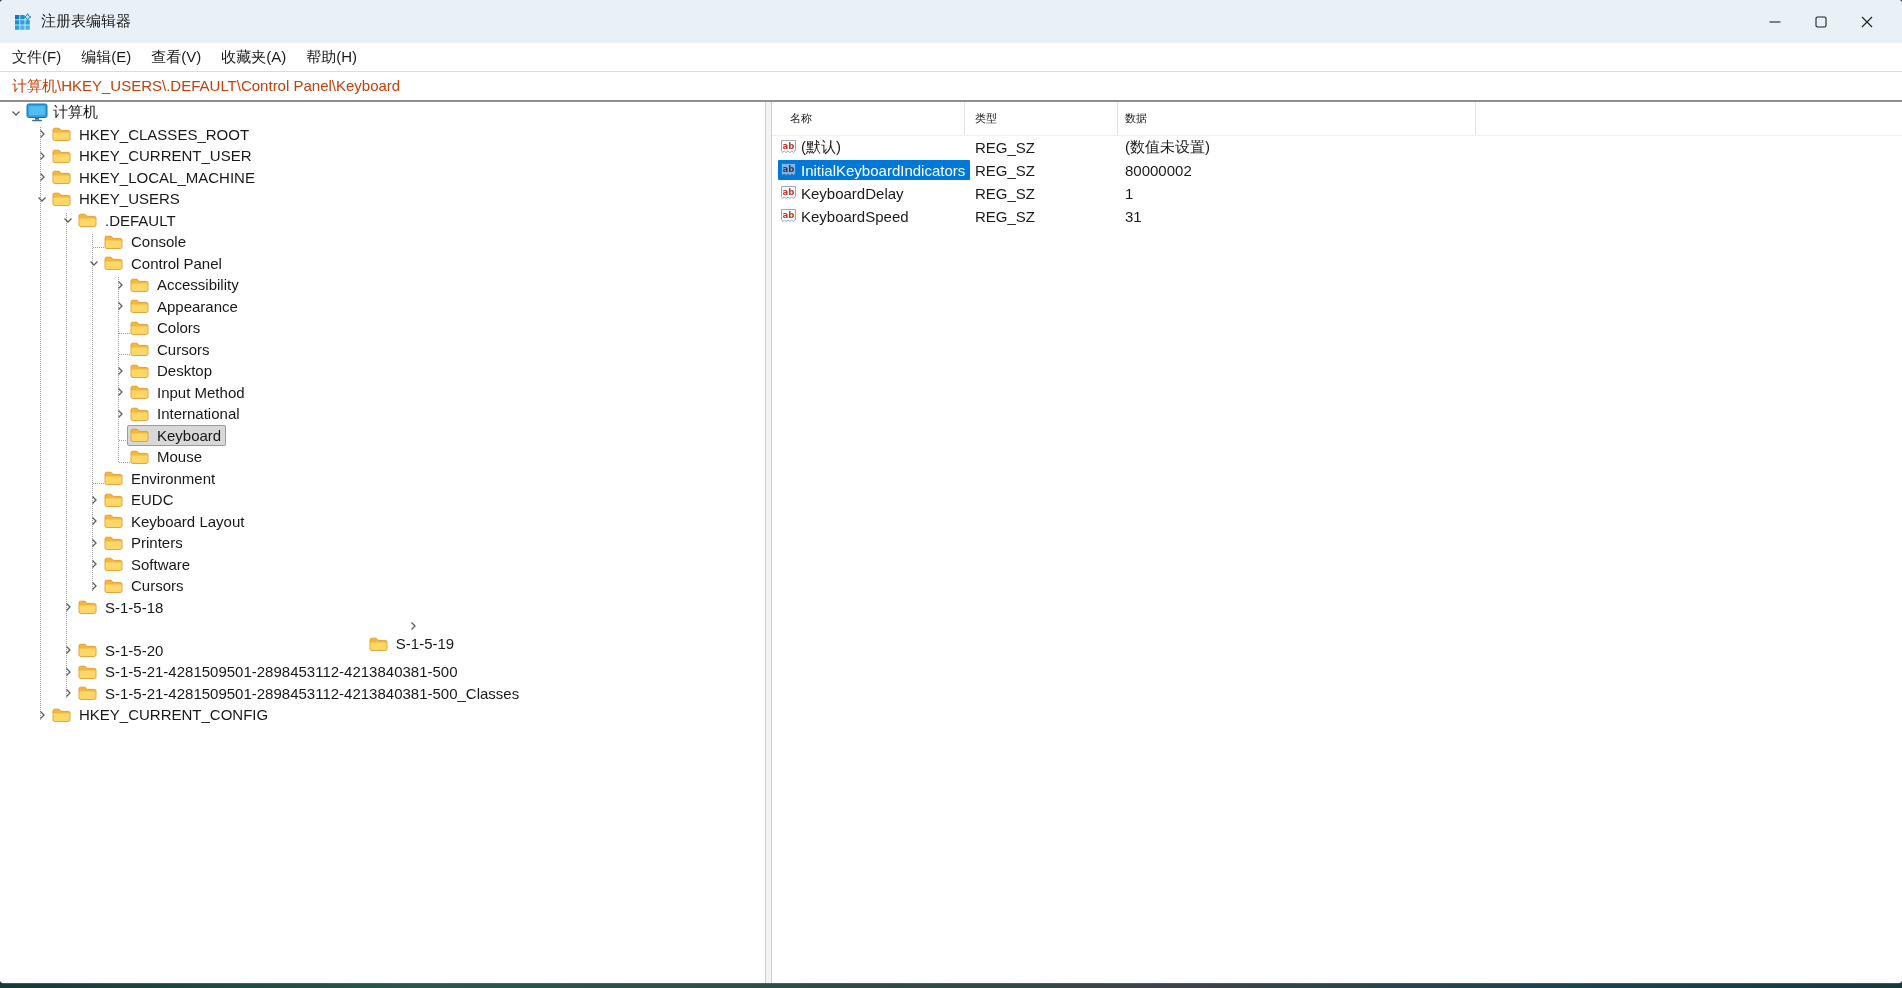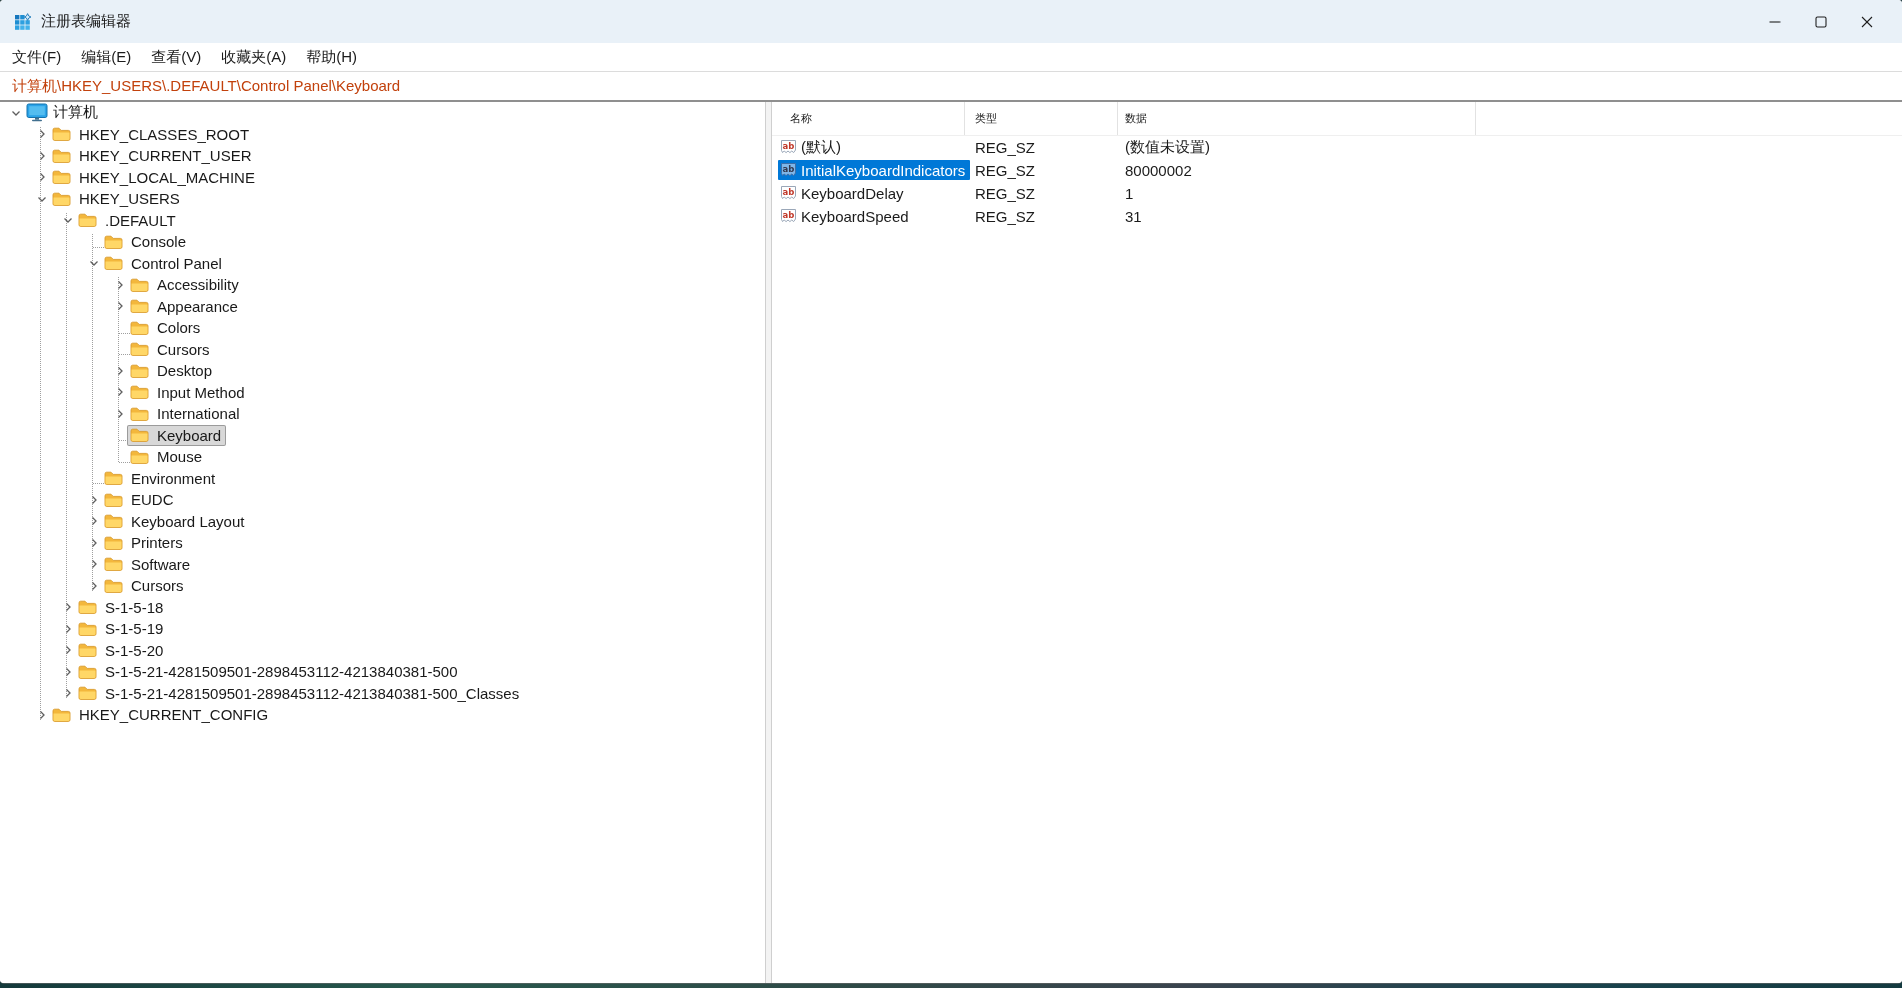--- a/index.html
+++ b/index.html
@@ -467,21 +467,21 @@
           <span class="chip">
             <span class="ticon">
               <svg width="19" height="16" viewBox="0 0 19 16">
                 <path d="M1 4 Q1 2.2 2.6 2.2 H7 L9.2 4.4 H16.4 Q18 4.4 18 6 V12.8 Q18 14.4 16.4 14.4 H2.6 Q1 14.4 1 12.8 Z" fill="#f3b73c" stroke="#d99b2c" stroke-width="0.9"></path>
                 <path d="M1.5 6.6 H17.5 V12.8 Q17.5 13.9 16.4 13.9 H2.6 Q1.5 13.9 1.5 12.8 Z" fill="#ffd767"></path>
               </svg>
             </span>
             <span>S-1-5-18</span>
           </span>
         </div>
-        <div class="tree-row" style="padding-left: 60px;">
+        <div class="tree-row" style="padding-left: 60px; flex-direction: column;">
           <span class="chev">
             <svg width="12" height="12" viewBox="0 0 12 12">
               <path d="M4.5 2.5 L8 6 L4.5 9.5" fill="none" stroke="#5f5f5f" stroke-width="1.3"></path>
             </svg>
           </span>
           <span class="chip">
             <span class="ticon">
               <svg width="19" height="16" viewBox="0 0 19 16">
                 <path d="M1 4 Q1 2.2 2.6 2.2 H7 L9.2 4.4 H16.4 Q18 4.4 18 6 V12.8 Q18 14.4 16.4 14.4 H2.6 Q1 14.4 1 12.8 Z" fill="#f3b73c" stroke="#d99b2c" stroke-width="0.9"></path>
                 <path d="M1.5 6.6 H17.5 V12.8 Q17.5 13.9 16.4 13.9 H2.6 Q1.5 13.9 1.5 12.8 Z" fill="#ffd767"></path>

